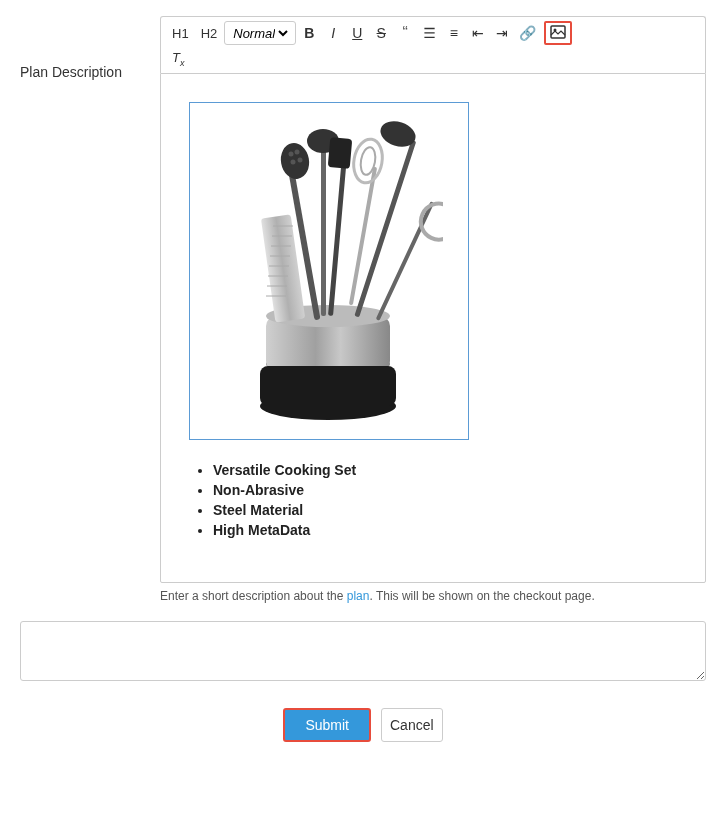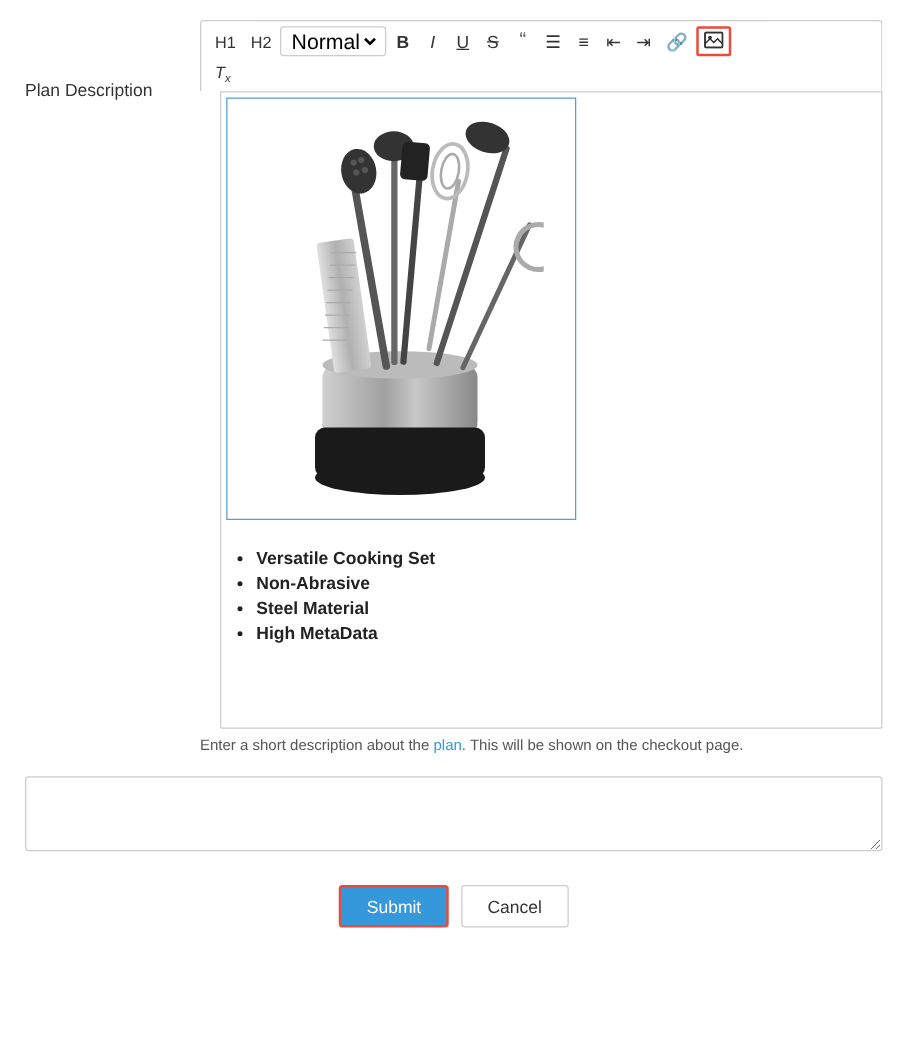--- a/index.html
+++ b/index.html
@@ -52,43 +52,43 @@
       border-radius: 3px;
       padding: 1px 4px;
       height: 24px;
       cursor: pointer;
       font-size: 13px;
       background: #fff;
     }
     .toolbar-select-wrap select {
       border: none;
       outline: none;
-      font-size: 17px;
+      font-size: 13px;
       background: transparent;
       cursor: pointer;
       appearance: auto;
+      font-style: italic;
     }
     .toolbar-h {
       font-weight: normal;
       font-size: 13px;
     }
     .toolbar-row2 {
       display: flex;
       align-items: center;
       gap: 2px;
       margin-top: 2px;
     }
     
     .editor-content {
       border: 1px solid #ccc;
       border-radius: 0 0 2px 2px;
       min-height: 510px;
-      padding: 4px;
-      background: #fff;
-      margin-left: 16px;
+      padding: 28px;
+      background: #fff;
     }
     .image-box {
       border: 1px solid #5b9bd5;
       display: inline-block;
       padding: 8px;
       margin-bottom: 14px;
       width: 280px;
     }
     .image-placeholder {
       width: 260px;
@@ -145,21 +145,21 @@
       padding: 7px 20px;
       font-size: 14px;
       border-radius: 3px;
       cursor: pointer;
       font-weight: normal;
     }
     .btn-cancel {
       background: #fff;
       color: #333;
       border: 1px solid #ccc;
-      padding: 7px 20px;
+      padding: 7px 8px;
       font-size: 14px;
       border-radius: 3px;
       cursor: pointer;
       text-align: center;
     }
     
     .icon-text { font-size: 13px; }
     .icon-bold { font-weight: bold; font-size: 14px; }
     .icon-italic { font-style: italic; font-size: 14px; }
     .icon-underline { text-decoration: underline; font-size: 14px; }

